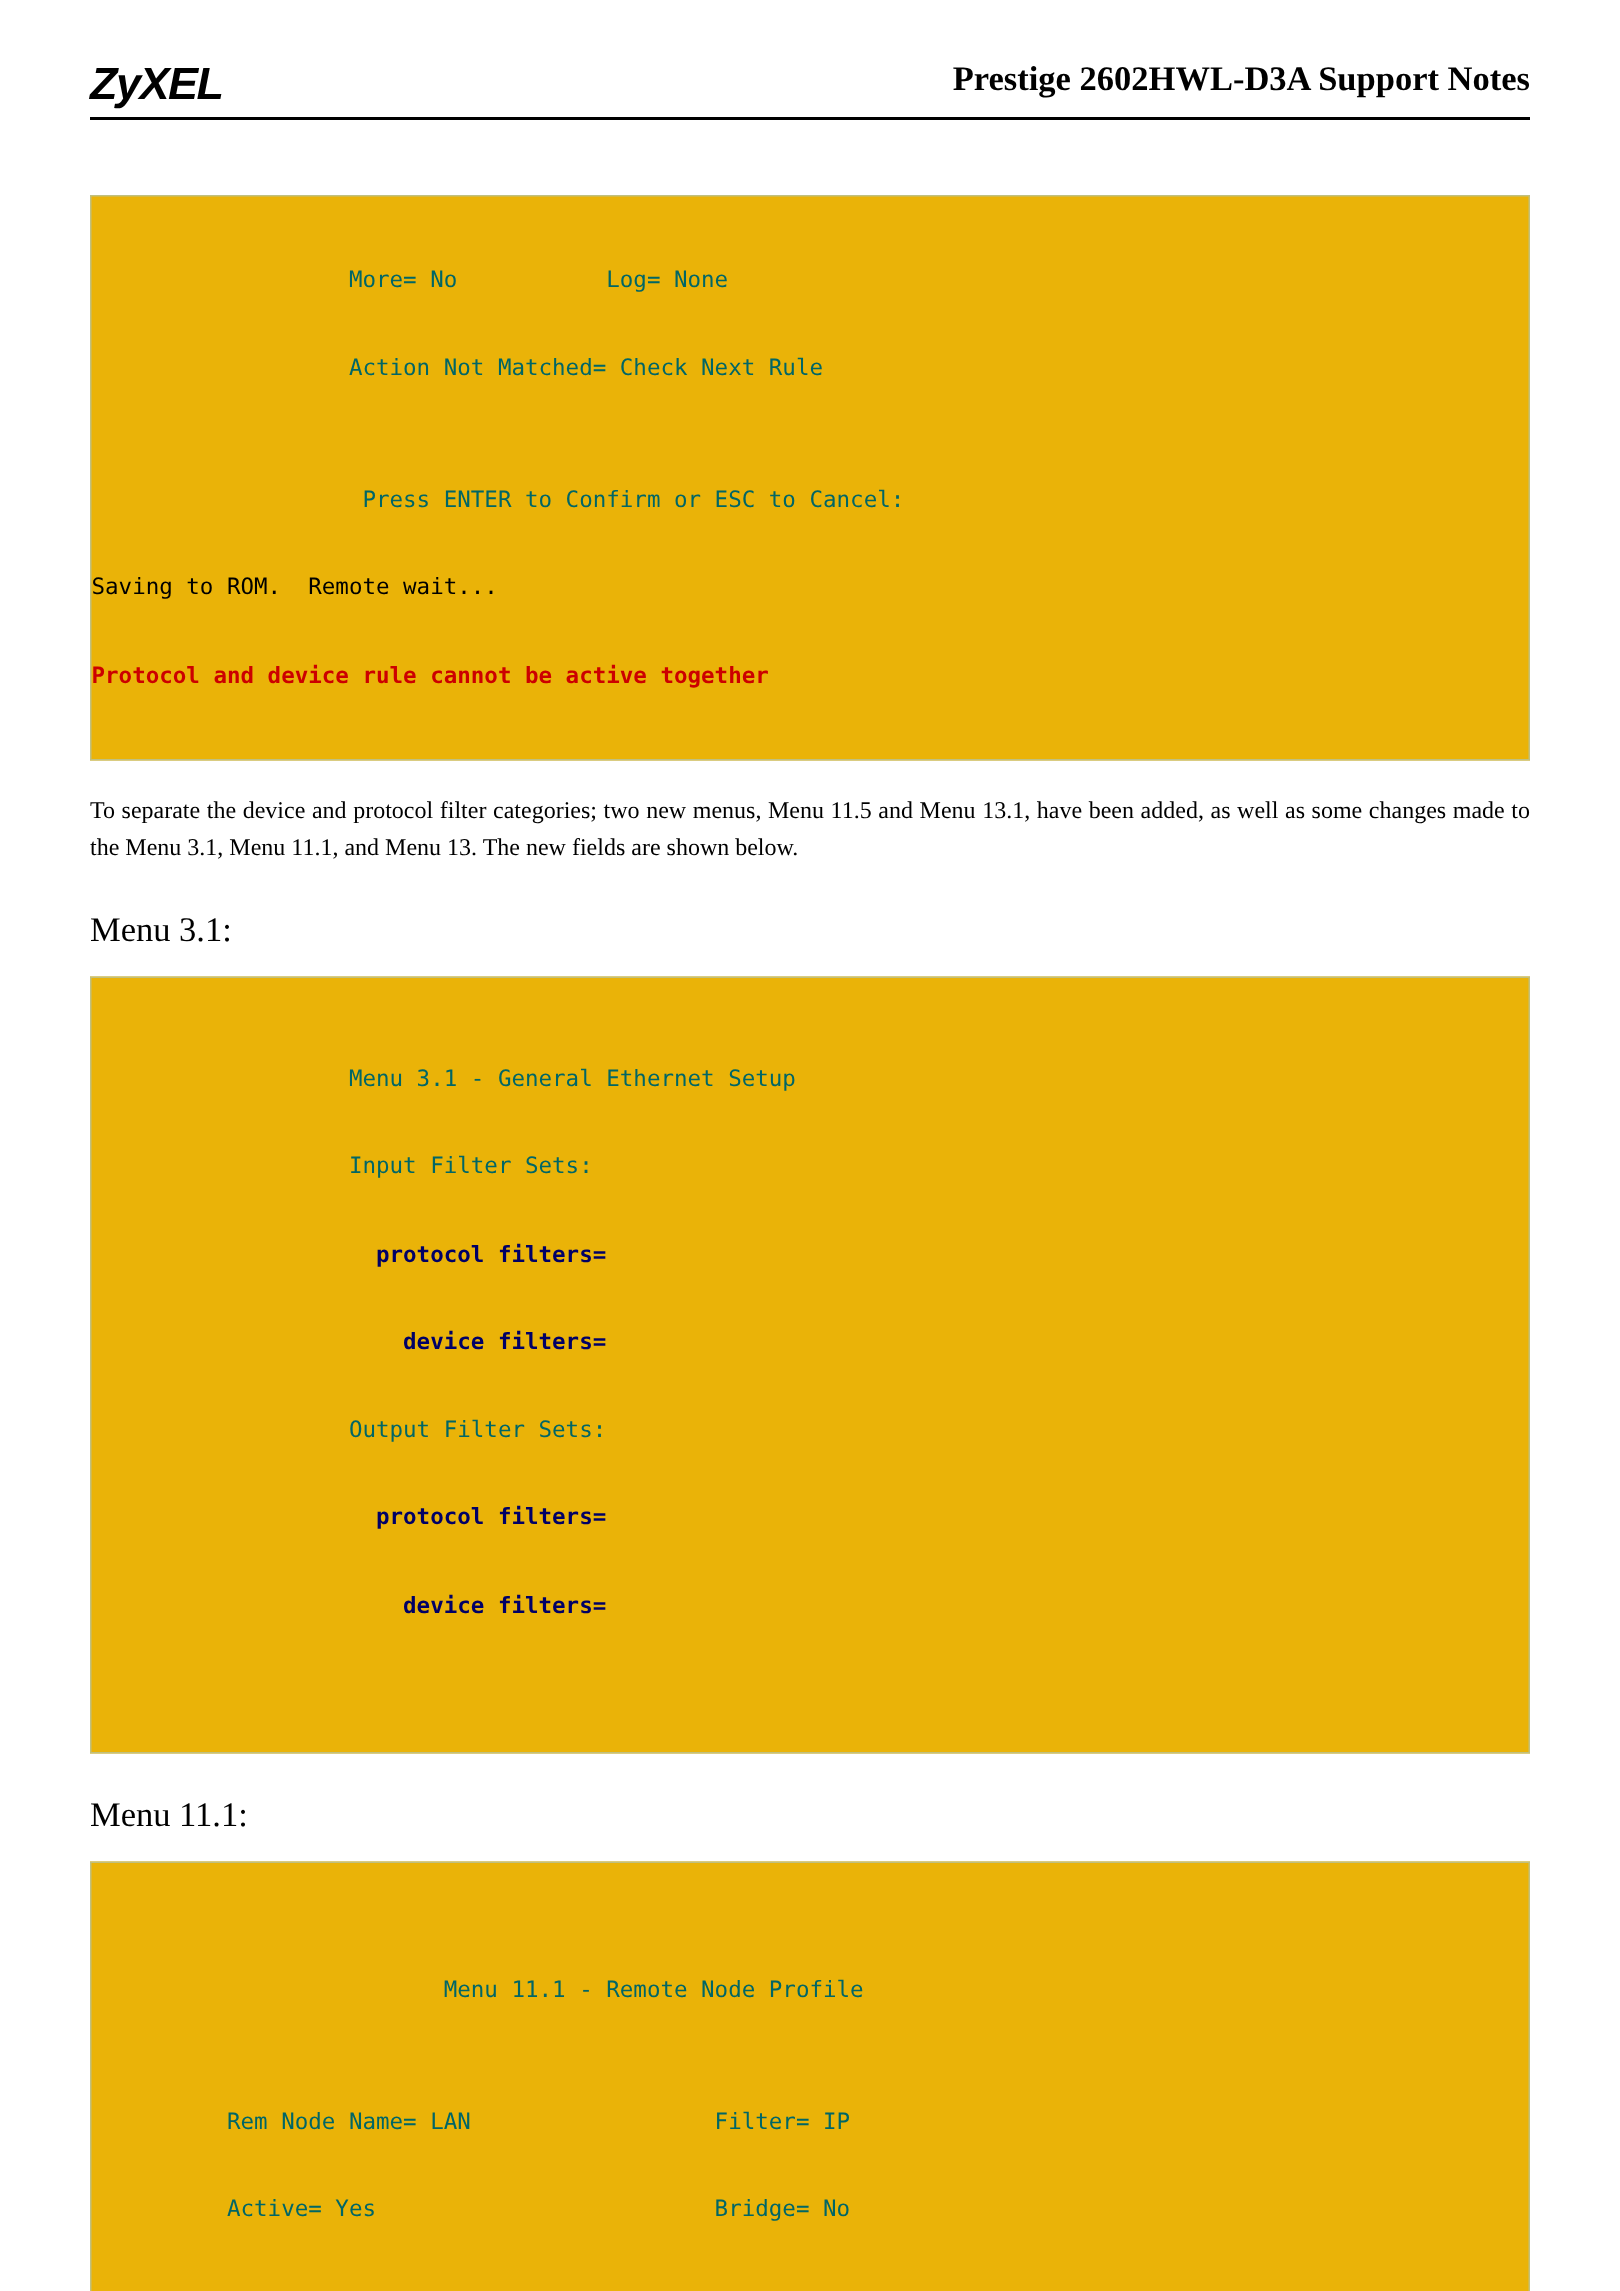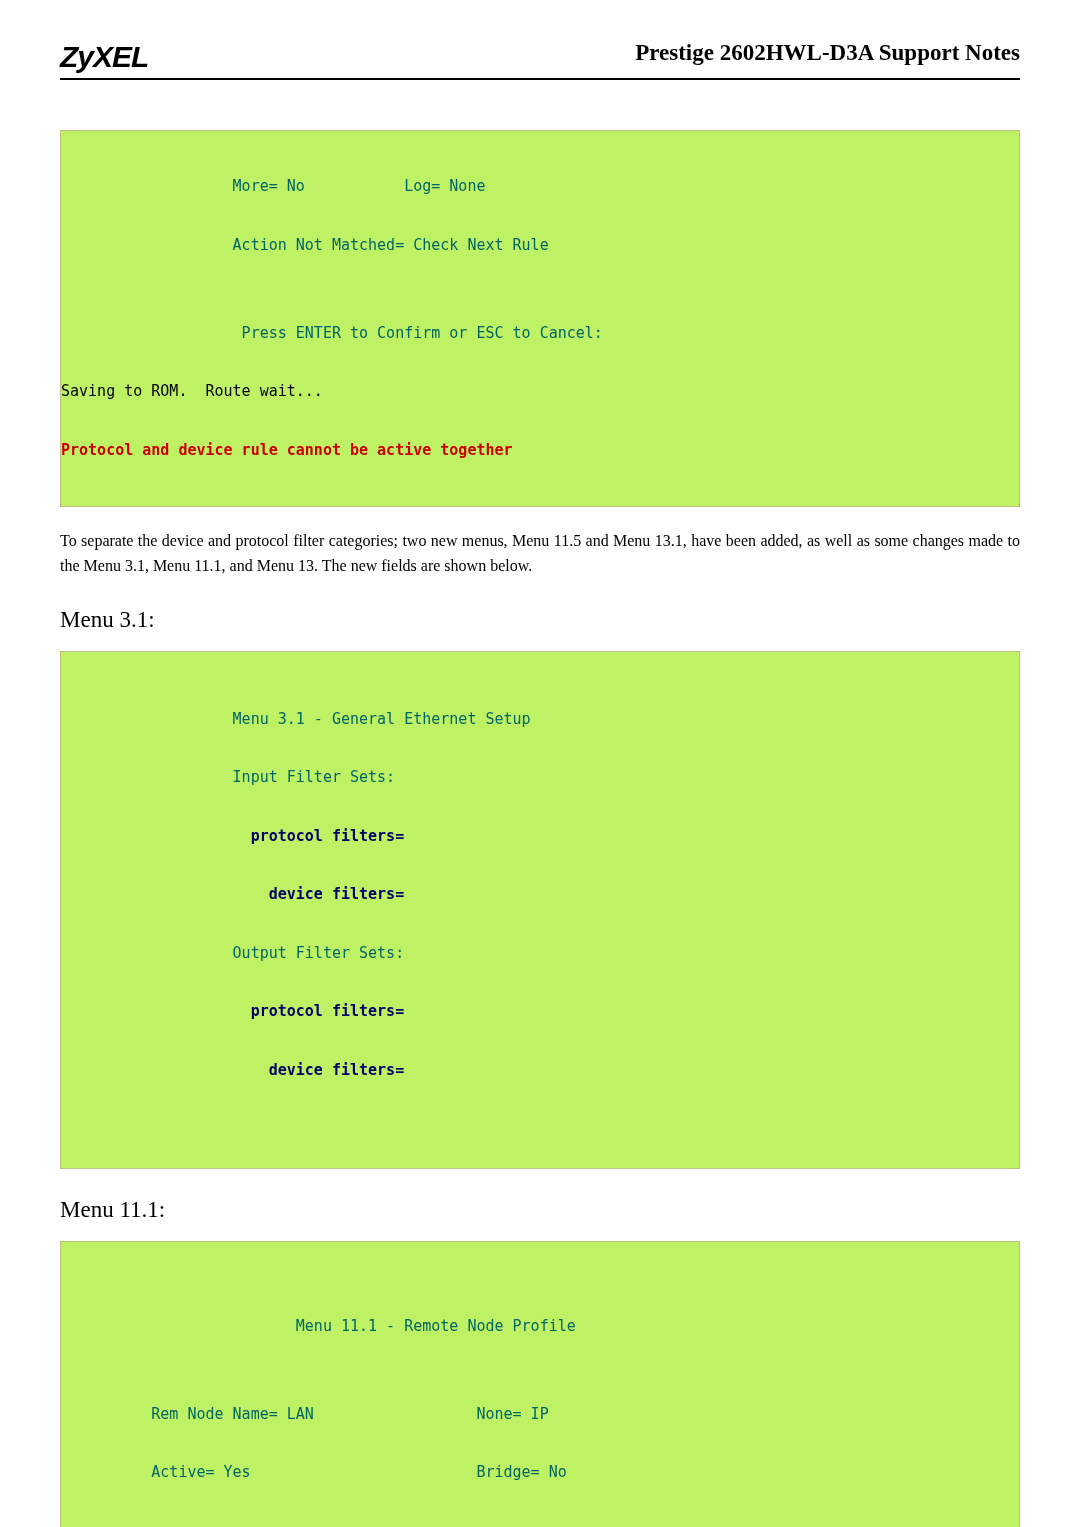--- a/index.html
+++ b/index.html
@@ -26,21 +26,21 @@
       font-weight: 900;
       font-style: italic;
       font-size: 30px;
       letter-spacing: -1px;
     }
     .doc-title {
       font-weight: bold;
       font-size: 23px;
     }
     .code-box {
-      background: #bef264;
+      background: #eab308;
       border: 1px solid #c0c080;
       padding: 12px 0;
       margin-bottom: 22px;
       font-family: "Lucida Console", Monaco, monospace;
       font-size: 15px;
       line-height: 1.95;
       color: #006666;
       white-space: pre;
       overflow: hidden;
     }
@@ -76,21 +76,21 @@
 <div class="header">
   <span class="logo">ZyXEL</span>
   <span class="doc-title">Prestige 2602HWL-D3A Support Notes</span>
 </div>
 
 <div class="code-box">
 <span class="line">                   More= No           Log= None</span>
 <span class="line">                   Action Not Matched= Check Next Rule</span>
 <span class="line"></span>
 <span class="line">                    Press ENTER to Confirm or ESC to Cancel:</span>
-<span class="line black">Saving to ROM.  Route wait...</span>
+<span class="line black">Saving to ROM.  Remote wait...</span>
 <span class="line red-bold">Protocol and device rule cannot be active together</span>
 </div>
 
 <p class="body-text">To separate the device and protocol filter categories; two new menus, Menu 11.5 and Menu 13.1, have been added, as well as some changes made to the Menu 3.1, Menu 11.1, and Menu 13. The new fields are shown below.</p>
 
 <p class="menu-label">Menu 3.1:</p>
 
 <div class="code-box" style="padding-top:24px;padding-bottom:24px;">
 <span class="line">                   Menu 3.1 - General Ethernet Setup</span>
 <span class="line">                   Input Filter Sets:</span>
@@ -101,20 +101,20 @@
 <span class="line bold-navy">                       device filters=</span>
 <span class="line"></span>
 </div>
 
 <p class="menu-label">Menu 11.1:</p>
 
 <div class="code-box" style="padding-bottom:0;">
 <span class="line"></span>
 <span class="line">                          Menu 11.1 - Remote Node Profile</span>
 <span class="line"></span>
-<span class="line">          Rem Node Name= LAN                  None= IP</span>
+<span class="line">          Rem Node Name= LAN                  Filter= IP</span>
 <span class="line">          Active= Yes                         Bridge= No</span>
 <span class="line"></span>
 
 
 
 
 </div>
 
 </body></html>

